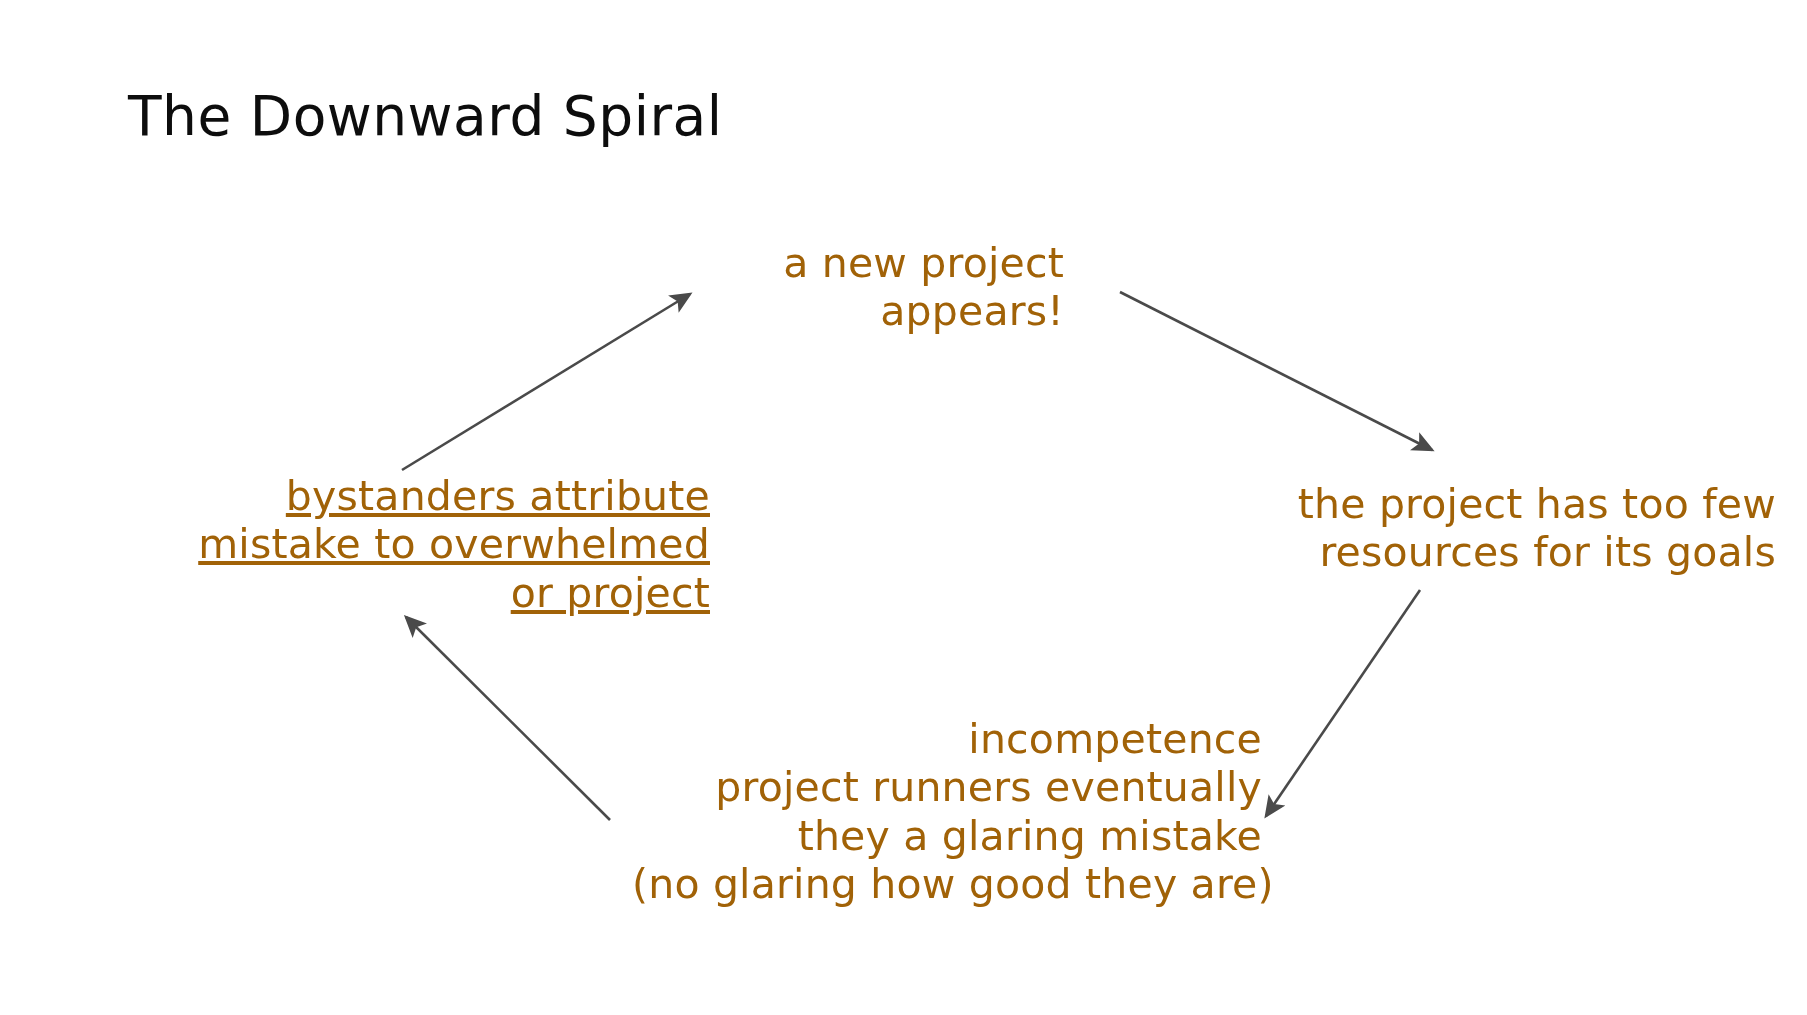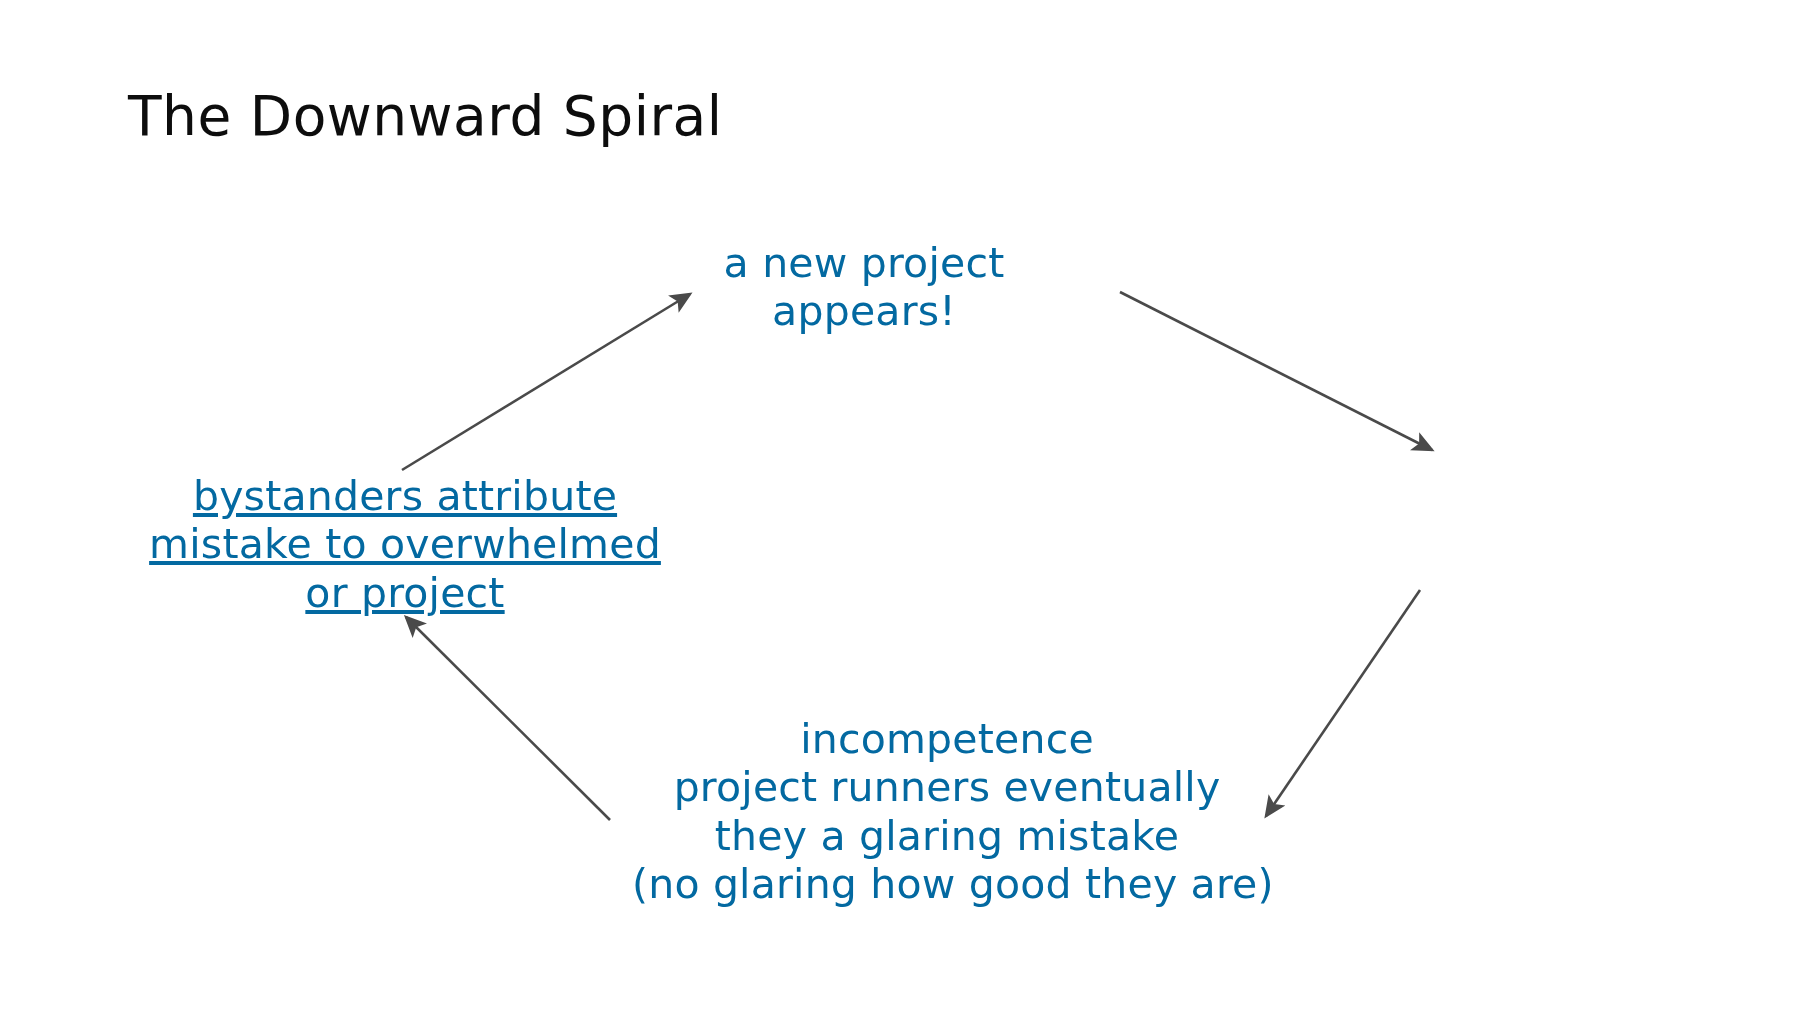--- a/index.html
+++ b/index.html
@@ -26,24 +26,24 @@
     color: #0d0d0d;
     font-weight: 400;
     letter-spacing: 0.5px;
     white-space: nowrap;
     margin-left: 46px;
   }
 
   
   .node {
     position: absolute;
-    color: #0369a1;
+    color: #a16207;
     font-size: 41px;
     line-height: 1.18;
-    text-align: center;
+    text-align: right;
     white-space: nowrap;
     letter-spacing: 0.2px;
   }
   .node .line {
     display: block;
   }
 
   #node-new-project   { left: 664px;  top: 239px; width: 400px; }
   #node-too-few       { left: 1136px; top: 480px; width: 640px; }
   #node-mistake       { left: 100px;  top: 472px; width: 610px; text-decoration: underline; }
@@ -76,20 +76,24 @@
     <line class="arrow" stroke="#4a4a4a" stroke-width="2.6" marker-end="url(#head)" x1="1420" y1="590" x2="1266" y2="816"></line>
     <line class="arrow" stroke="#4a4a4a" stroke-width="2.6" marker-end="url(#head)" x1="610" y1="820" x2="406" y2="617"></line>
     <line class="arrow" stroke="#4a4a4a" stroke-width="2.6" marker-end="url(#head)" x1="402" y1="470" x2="690" y2="294"></line>
   </svg>
 
   <div class="node" id="node-new-project">
     <span class="line">a new project</span>
     <span class="line">appears!</span>
   </div>
 
+  <div class="node" id="node-too-few">
+    <span class="line">the project has too few</span>
+    <span class="line">resources for its goals</span>
+  </div>
 
   <div class="node" id="node-overwhelmed">
     <span class="line">incompetence</span>
     <span class="line">project runners eventually</span>
     <span class="line">they a glaring mistake</span>
     <span class="line">(no glaring how good they are)</span>
   </div>
 
   <div class="node" id="node-mistake">
     <span class="line">bystanders attribute</span>

